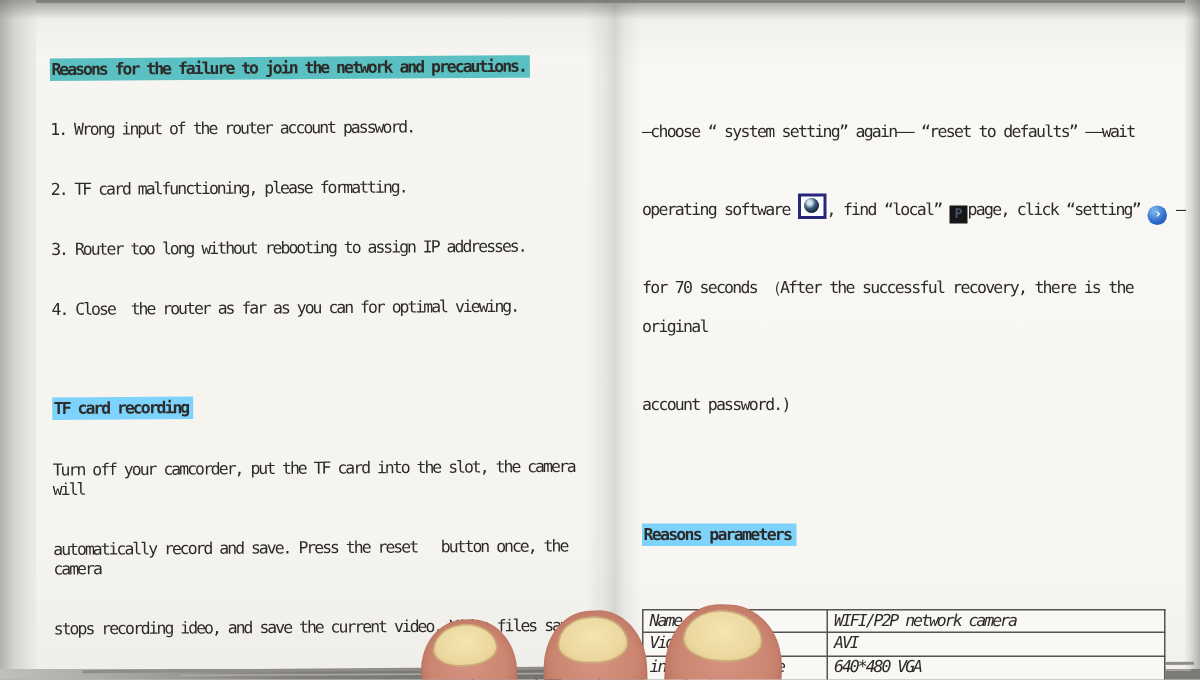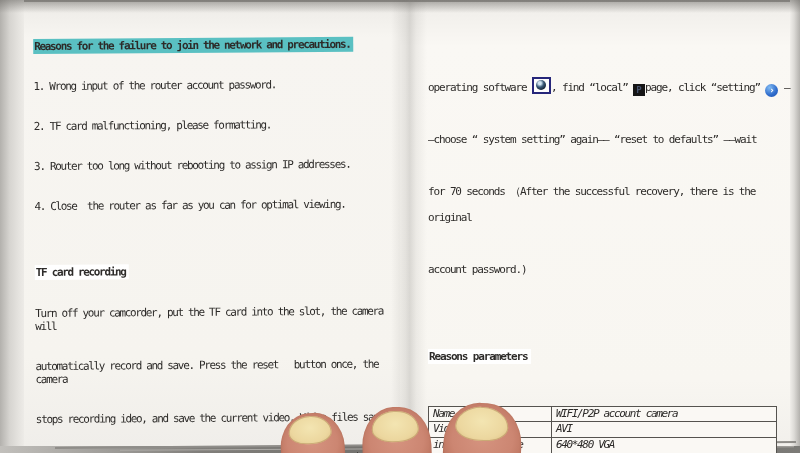--- a/index.html
+++ b/index.html
@@ -19,21 +19,21 @@
              background:linear-gradient(180deg,rgba(105,103,99,.55),rgba(105,103,99,0));}
   .desk{position:absolute;left:0;right:0;bottom:0;height:7px;
         background:linear-gradient(90deg,#c2c0bc,#817f7b 25%,#6e6d69 55%,#7c7b77);}
   .edge-line1{position:absolute;left:55px;right:4px;bottom:7px;height:2px;background:#8f8d89;transform:rotate(-0.45deg);}
   .edge-line2{position:absolute;left:120px;right:6px;bottom:4px;height:1px;background:#aDABA7;transform:rotate(-0.3deg);}
   
   .col{position:absolute;font-size:11px;letter-spacing:-1.35px;line-height:13.3px;white-space:pre-wrap;}
   .col-left{left:33px;top:12px;width:372px;transform:rotate(-0.4deg);transform-origin:0 0;}
   .col-right{left:428px;top:22px;width:362px;letter-spacing:-1.15px;}
   .ln{min-height:13.3px;}
-  .hl{display:inline-block;font-weight:bold;background:#ffffff;padding:1px 3px 1px 1px;line-height:13px;}
+  .hl{display:inline-block;font-weight:bold;background:#7dd3fc;padding:1px 3px 1px 1px;line-height:13px;}
   .hl-first{background:#5ac0c2;}
   .sec{margin-top:12px;}
   .rp1 .ln{line-height:25.5px;min-height:25.5px;}
   
   .ic-app{display:inline-block;width:15px;height:13px;border:2px solid #26267a;background:#fdfdfd;
           vertical-align:-3px;position:relative;}
   .ic-app .lens{position:absolute;left:2px;top:1px;width:10px;height:10px;border-radius:50%;
           background:radial-gradient(circle at 38% 32%,#cfe3ef 0 16%,#3a5a78 42%,#0f1c2c 78%);}
   .ic-local{display:inline-block;width:12px;height:12px;background:#161616;color:#47536e;
           font-size:9px;line-height:12px;text-align:center;vertical-align:-2px;font-weight:bold;letter-spacing:0;}
@@ -94,30 +94,30 @@
     
     
 
     
 
     
   </div>
 
   <div class="col col-right">
     <div class="rp1">
+      <div class="ln">—choose “ system setting” again—— “reset to defaults” ——wait</div>
       <div class="ln"><span>operating software </span><span class="ic-app"><span class="lens"></span></span><span>, find “local” </span><span class="ic-local">P</span><span>page, click “setting” </span><span class="ic-setting">›</span><span> —</span></div>
-      <div class="ln">—choose “ system setting” again—— “reset to defaults” ——wait</div>
       <div class="ln">for 70 seconds （After the successful recovery, there is the original</div>
       <div class="ln">account password.)</div>
     </div>
 
     <div class="ln"><span class="hl">Reasons parameters</span></div>
 
     <table class="params">
-      <tbody><tr><td class="c1">Name</td><td class="c2">WIFI/P2P account camera</td></tr>
+      <tbody><tr><td class="c1">Name</td><td class="c2">WIFI/P2P network camera</td></tr>
       <tr><td class="c1">Video format</td><td class="c2">AVI</td></tr>
       <tr><td class="c1">initialized state resolution</td><td class="c2">640*480 VGA</td></tr>
       
       
       
       
       
       
       
       

